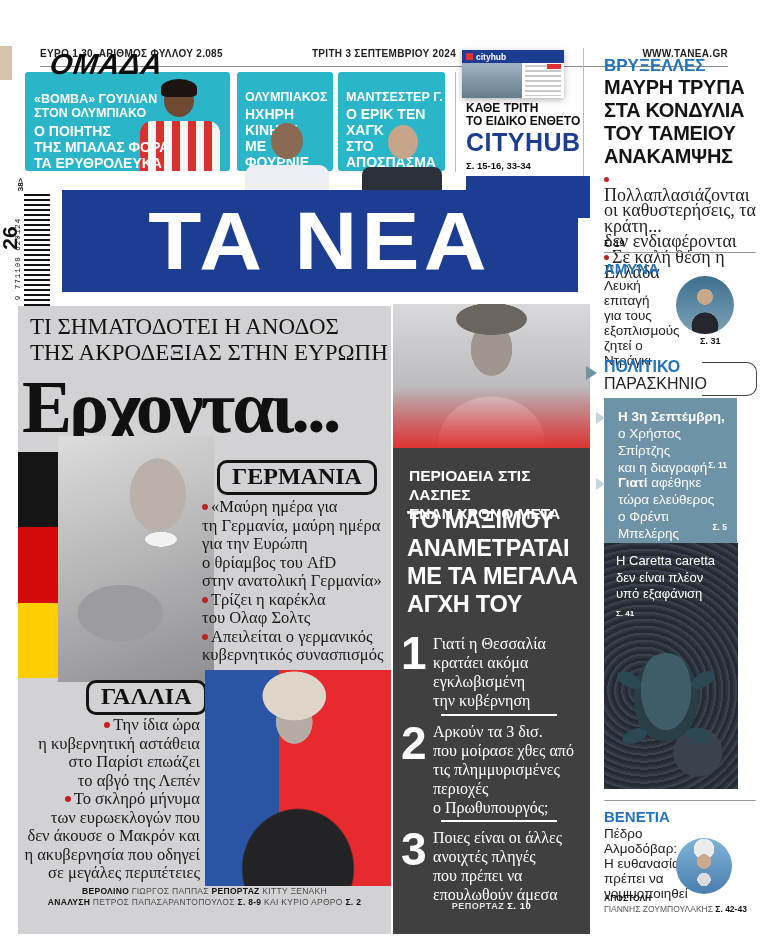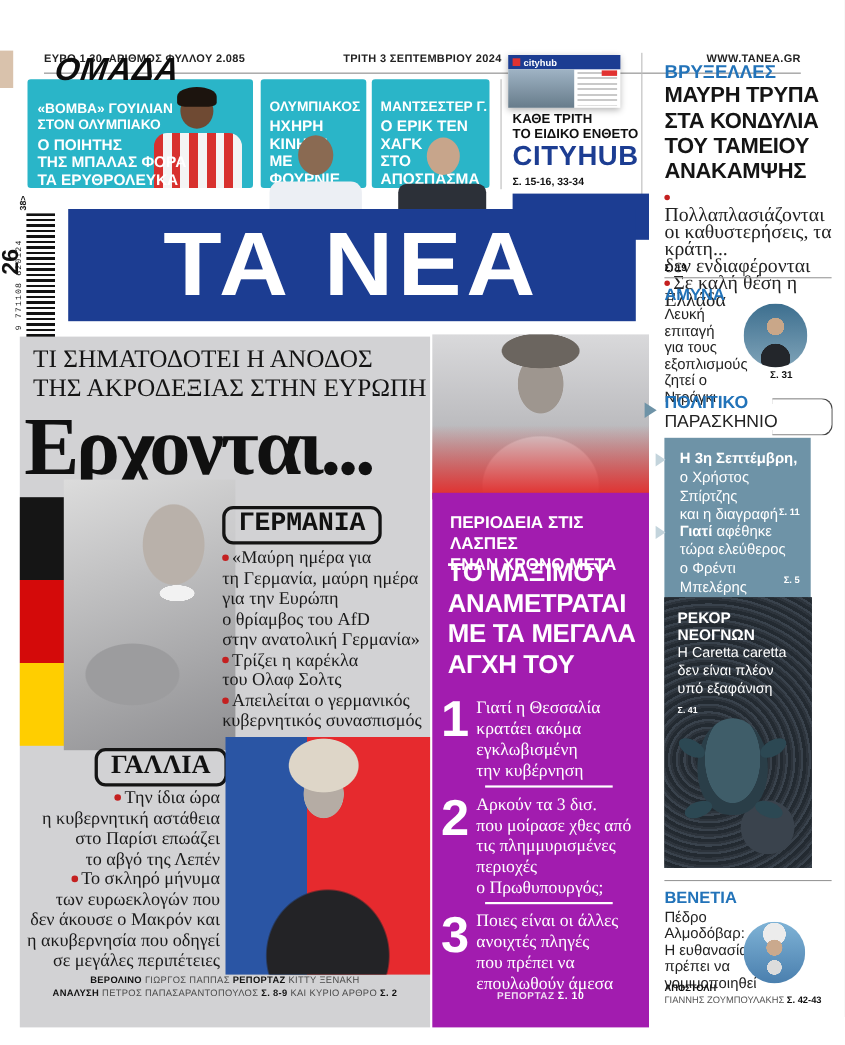--- a/index.html
+++ b/index.html
@@ -72,21 +72,21 @@
           letter-spacing:.3px;color:#4a4a4a;}
   #byline b{color:#111;margin-top:19px;}
   
   #mitsophoto{top:304px;left:393px;width:197px;height:150px;
      background:
       linear-gradient(180deg,rgba(225,49,49,0) 55%,#e13231 97%),
       radial-gradient(ellipse 58px 26px at 50% 10%,#6b655f 0 60%,transparent 62%),
       radial-gradient(ellipse 34px 44px at 50% 30%,#9e968f 0 60%,transparent 62%),
       radial-gradient(ellipse 84px 72px at 50% 92%,#cfd0d3 0 62%,transparent 64%),
       linear-gradient(180deg,#d9d9db,#a4a4a8);}
-  #redbox{top:448px;left:393px;width:197px;height:486px;background:#a21caf;z-index:2;}
+  #redbox{top:448px;left:393px;width:197px;height:486px;background:#404040;z-index:2;}
   #redkick{top:18px;left:16px;font-size:15.5px;line-height:19px;font-weight:800;}
   #redh{top:58px;left:14px;font-size:23.5px;line-height:28px;font-weight:900;letter-spacing:-.3px;}
   .rnum{left:8px;width:30px;font-size:46px;line-height:46px;font-weight:900;color:#fff;}
   .ritem{left:40px;width:148px;font-size:16px;line-height:19px;color:#fff;}
   .rrule{left:48px;width:116px;height:2px;background:#fff;}
   #redfoot{top:452px;left:0;width:197px;text-align:center;font-size:9px;letter-spacing:.5px;}
   #redfoot .lbl{color:rgba(255,255,255,.85);font-weight:600;}
   #redfoot b{font-size:9.5px;color:#fff;}
   
   .bluelabel{color:#2273b9;font-weight:900;}
@@ -200,21 +200,21 @@
   <div class="abs" id="grey">
     <div class="abs serif" id="kick">
       <div>ΤΙ ΣΗΜΑΤΟΔΟΤΕΙ Η ΑΝΟΔΟΣ</div>
       <div>ΤΗΣ ΑΚΡΟΔΕΞΙΑΣ ΣΤΗΝ ΕΥΡΩΠΗ</div>
     </div>
     <div class="abs serif" id="bigh">Ερχονται...</div>
 
     <div class="abs" id="flag"></div>
     <div class="abs" id="hoecke"></div>
 
-    <div class="abs serif seclabel" style="top:154px;left:184px;font-family:Liberation Mono, monospace;">ΓΕΡΜΑΝΙΑ</div>
+    <div class="abs serif seclabel" style="top:154px;left:199px;">ΓΕΡΜΑΝΙΑ</div>
     <div class="abs serif glist" style="top:192px;left:184px;width:187px;">
       <div><span class="dot"></span><span>«Μαύρη ημέρα για</span></div>
       <div>τη Γερμανία, μαύρη ημέρα</div>
       <div>για την Ευρώπη</div>
       <div>ο θρίαμβος του AfD</div>
       <div>στην ανατολική Γερμανία»</div>
       <div><span class="dot"></span><span>Τρίζει η καρέκλα</span></div>
       <div>του Ολαφ Σολτς</div>
       <div><span class="dot"></span><span>Απειλείται ο γερμανικός</span></div>
       <div>κυβερνητικός συνασπισμός</div>
@@ -342,21 +342,20 @@
   <div class="abs arrowR" style="top:412px;left:596px;border-left:9px solid #c3d4dc;border-top-width:6px;border-bottom-width:6px;"></div>
   <div class="abs arrowR" style="top:478px;left:596px;border-left:9px solid #c3d4dc;border-top-width:6px;border-bottom-width:6px;"></div>
 
   <div class="abs" id="turtlebox">
     <div id="shell"></div>
     <div class="flip" style="top:130px;left:12px;transform:rotate(30deg);"></div>
     <div class="flip" style="top:130px;left:86px;transform:rotate(-30deg);"></div>
     <div class="flip" style="top:186px;left:18px;transform:rotate(-20deg);"></div>
     <div class="flip" style="top:186px;left:82px;transform:rotate(20deg);"></div>
     <div id="turtletxt">
-      <div class="t1">ΡΕΚΟΡ ΝΕΟΓΝΩΝ</div>
       <div class="tl">Η Caretta caretta</div>
       <div class="tl">δεν είναι πλέον</div>
       <div class="tl">υπό εξαφάνιση</div>
       <div class="pg">Σ. 41</div>
     </div>
   </div>
 
   <div class="abs hr" style="top:800px;left:604px;width:152px;"></div>
   <div class="abs bluelabel" style="top:808px;left:604px;font-size:15px;">ΒΕΝΕΤΙΑ</div>
   <div class="abs rctext" style="top:826px;left:604px;width:100px;">

